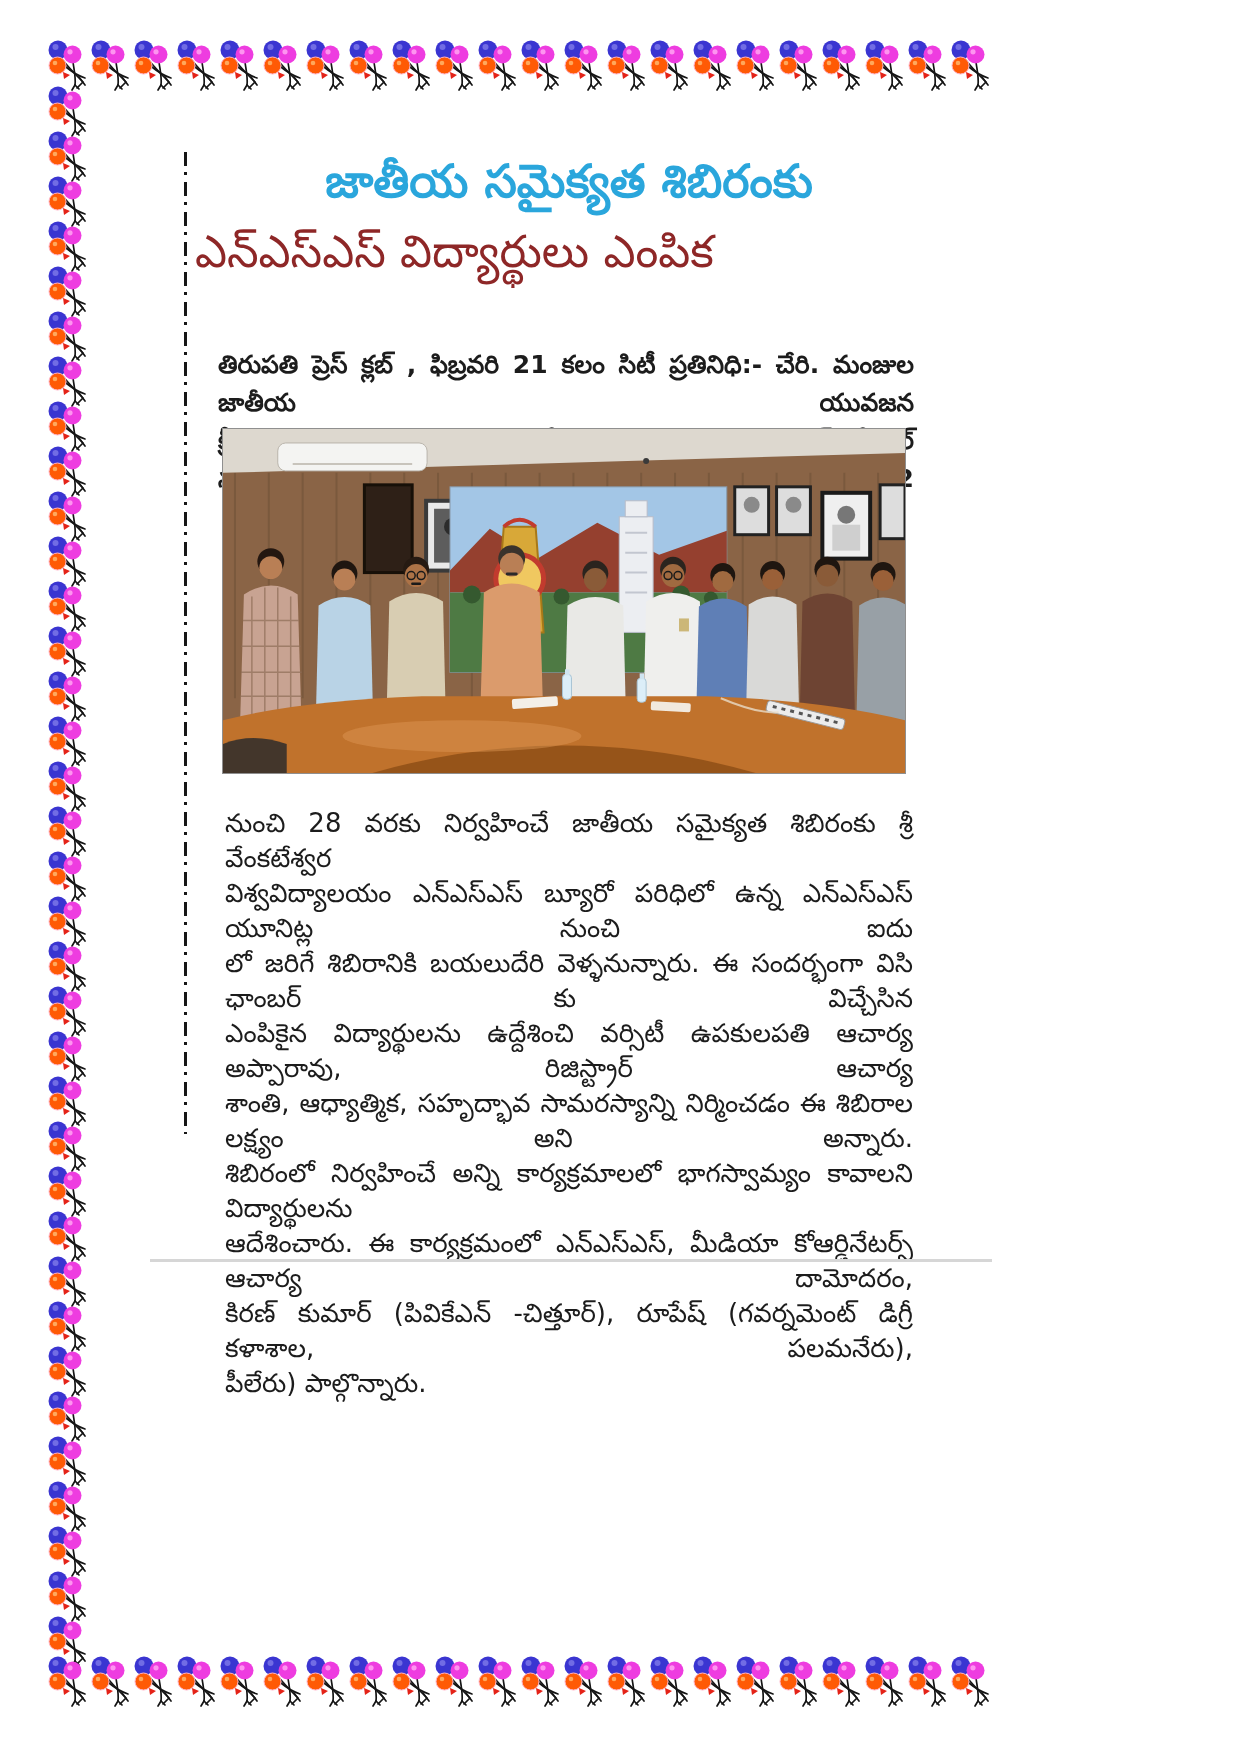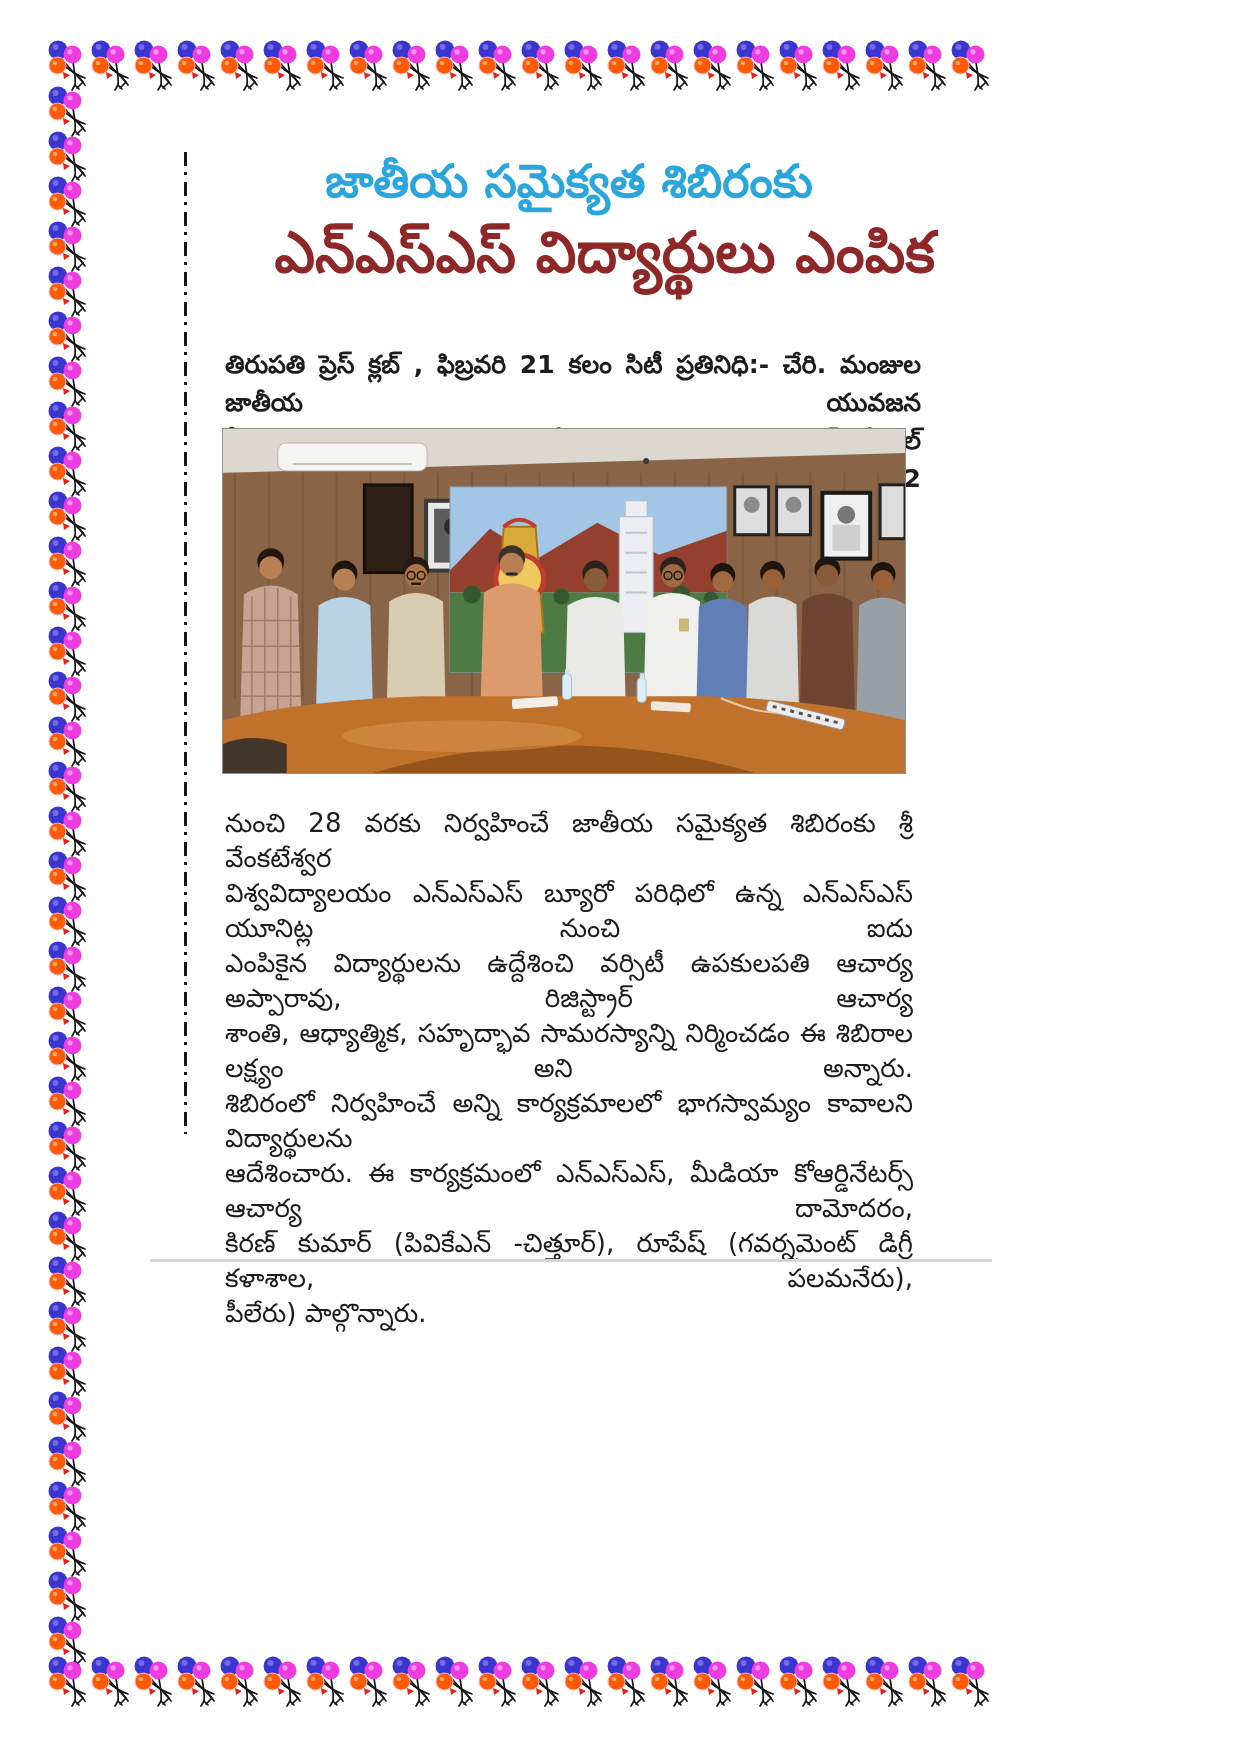--- a/index.html
+++ b/index.html
@@ -17,25 +17,25 @@
     position:absolute;left:184px;top:152px;width:3px;height:982px;
     background:repeating-linear-gradient(180deg,
       var(--rule-black) 0 14px, transparent 14px 20px,
       var(--rule-black) 20px 23px, transparent 23px 30px);
   }
   .headline1{
     position:absolute;left:225px;top:150px;width:688px;text-align:center;
     font-size:46px;font-weight:700;color:var(--headline-blue);line-height:62px;white-space:nowrap;
   }
   .headline2{
-    position:absolute;left:195px;top:212px;width:740px;text-align:right;
-    font-size:57px;font-weight:700;color:var(--headline-maroon);line-height:80px;white-space:nowrap;
+    position:absolute;left:195px;top:212px;width:740px;text-align:left;
+    font-size:45px;font-weight:400;color:var(--headline-maroon);line-height:80px;white-space:nowrap;
   }
   .byline{
-    position:absolute;left:225px;top:346px;width:696px;
+    position:absolute;left:218px;top:346px;width:696px;
     font-size:25px;font-weight:700;color:var(--body-text);line-height:38px;
   }
   .byline .byline-line{text-align:justify;text-align-last:justify;}
 
   .photo-frame{
     position:absolute;left:222px;top:428px;width:684px;height:346px;
     border:1px solid #8f8f8f;box-sizing:border-box;background:var(--photo-wall);
   }
   .photo-frame svg{display:block;width:100%;height:100%;}
 
@@ -343,20 +343,21 @@
         <rect x="343.5" y="241" width="4.5" height="6" fill="#cfe4f0"></rect>
         <rect x="416" y="250" width="9" height="24" rx="3.5" fill="#dceef8" stroke="#a8c4d4"></rect>
         <rect x="418.5" y="245" width="4.5" height="6" fill="#cfe4f0"></rect>
         <path d="M0 316 Q30 304 64 316 L64 345 L0 345 Z" fill="#35302b" opacity="0.9"></path>
       </svg>
     </div>
 
     <div class="body-text">
       <div class="body-line">నుంచి 28 వరకు నిర్వహించే జాతీయ సమైక్యత శిబిరంకు శ్రీ వేంకటేశ్వర</div>
       <div class="body-line">విశ్వవిద్యాలయం ఎన్ఎస్ఎస్ బ్యూరో పరిధిలో ఉన్న ఎన్ఎస్ఎస్ యూనిట్ల నుంచి ఐదు</div>
+      <div class="body-line">లో జరిగే శిబిరానికి బయలుదేరి వెళ్ళనున్నారు. ఈ సందర్భంగా విసి ఛాంబర్ కు విచ్చేసిన</div>
       <div class="body-line">ఎంపికైన విద్యార్థులను ఉద్దేశించి వర్సిటీ ఉపకులపతి ఆచార్య అప్పారావు, రిజిస్ట్రార్ ఆచార్య</div>
       <div class="body-line">శాంతి, ఆధ్యాత్మిక, సహృద్భావ సామరస్యాన్ని నిర్మించడం ఈ శిబిరాల లక్ష్యం అని అన్నారు.</div>
       <div class="body-line">శిబిరంలో నిర్వహించే అన్ని కార్యక్రమాలలో భాగస్వామ్యం కావాలని విద్యార్థులను</div>
       <div class="body-line">ఆదేశించారు. ఈ కార్యక్రమంలో ఎన్ఎస్ఎస్, మీడియా కోఆర్డినేటర్స్ ఆచార్య దామోదరం,</div>
       <div class="body-line">కిరణ్ కుమార్ (పివికేఎన్ -చిత్తూర్), రూపేష్ (గవర్నమెంట్ డిగ్రీ కళాశాల, పలమనేరు),</div>
       <div class="body-line">పీలేరు) పాల్గొన్నారు.</div>
     </div>
 
     <div class="scan-edge"></div>
   </div>

